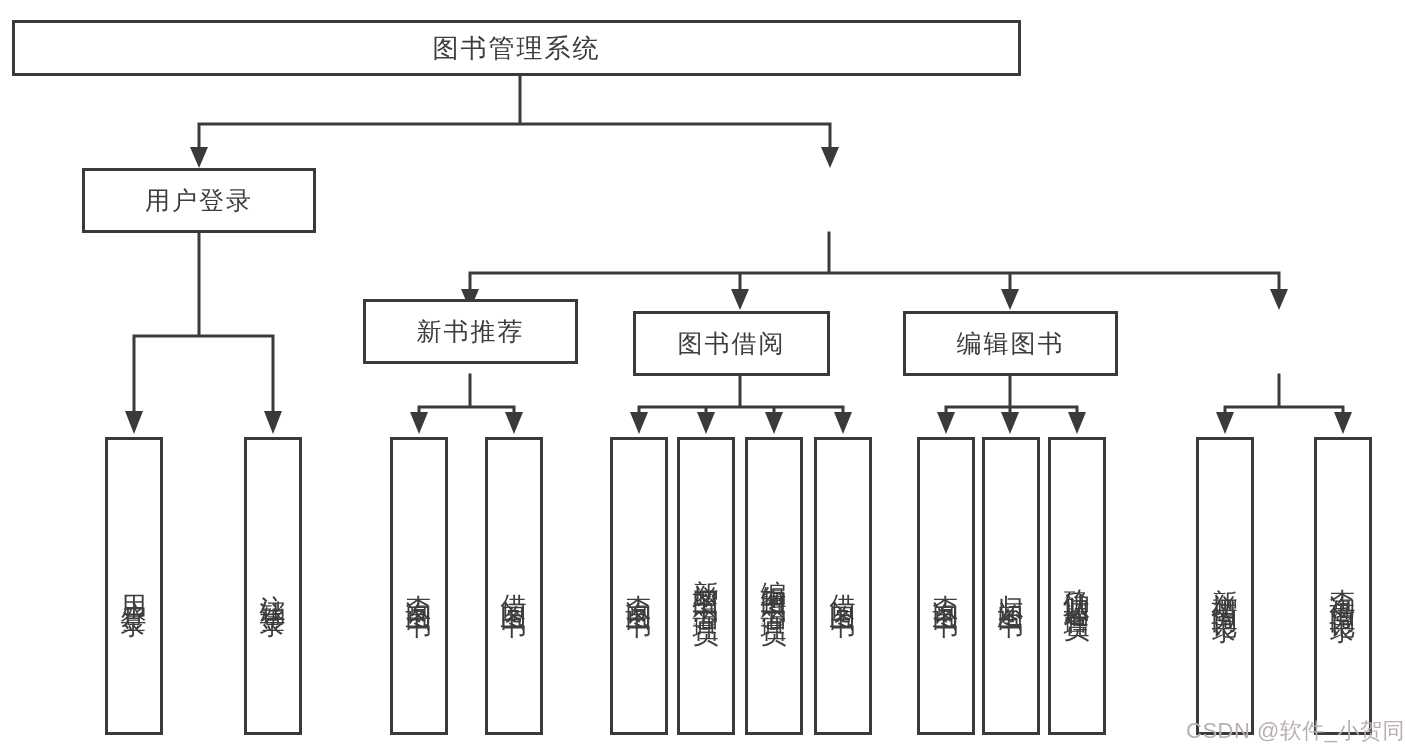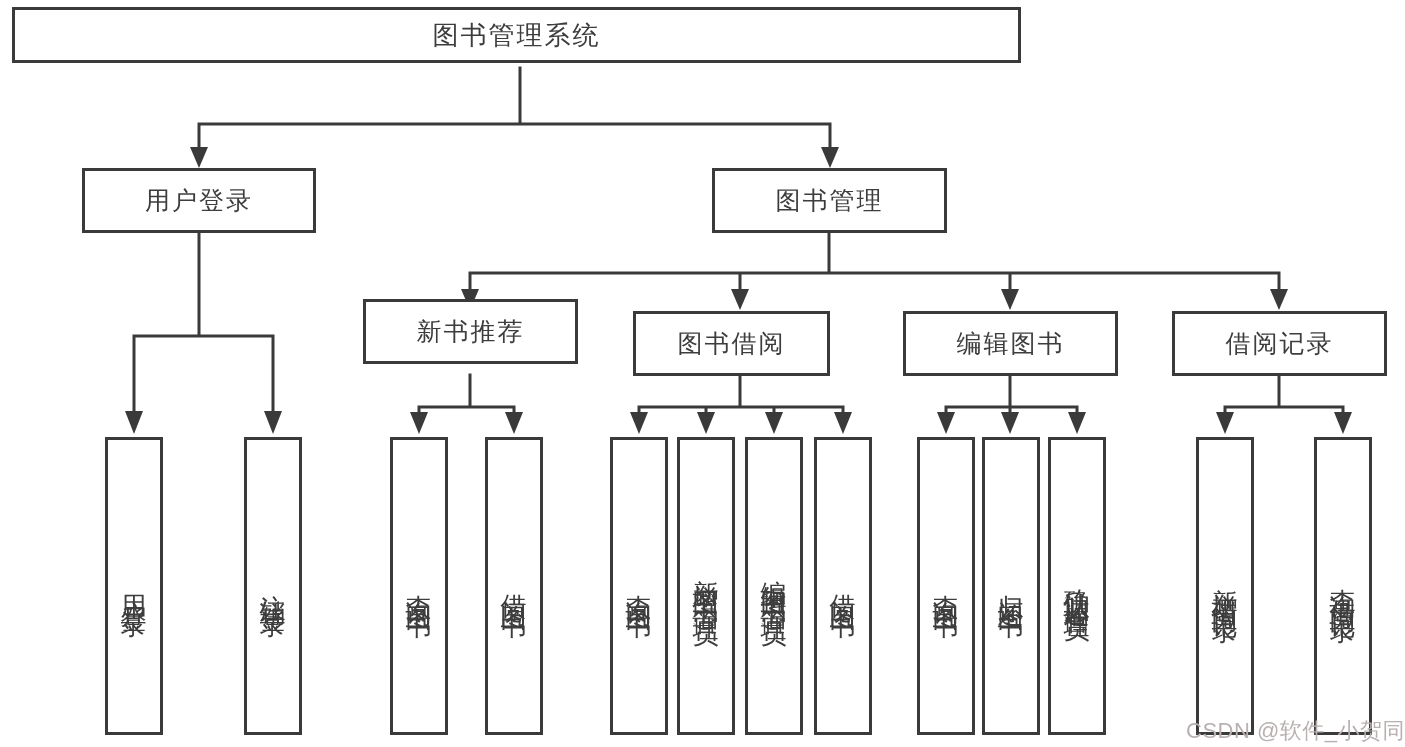--- a/index.html
+++ b/index.html
@@ -99,29 +99,27 @@
       <polygon points="1068,412 1086,412 1077,434"></polygon>
     </g>
 
     <g>
       <path d="M1279 375 V407 M1225 407 H1343 M1225 407 V413 M1343 407 V413"></path>
       <polygon points="1216,412 1234,412 1225,434"></polygon>
       <polygon points="1334,412 1352,412 1343,434"></polygon>
     </g>
   </svg>
 
-  <div class="hbox" style="left:12px;top:7px;width:1009px;height:56px;font-size:26px">图书管理系统</div>
+  <div class="hbox" style="left:12px;top:20px;width:1009px;height:56px;font-size:26px">图书管理系统</div>
 
   <div class="hbox" style="left:82px;top:168px;width:234px;height:65px">用户登录</div>
-  <div class="hbox" style="left:712px;top:168px;width:235px;height:65px">图书管理</div>
 
   <div class="hbox" style="left:363px;top:299px;width:215px;height:65px">新书推荐</div>
   <div class="hbox" style="left:633px;top:311px;width:197px;height:65px">图书借阅</div>
   <div class="hbox" style="left:903px;top:311px;width:215px;height:65px">编辑图书</div>
-  <div class="hbox" style="left:1172px;top:311px;width:215px;height:65px">借阅记录</div>
 
   <div class="vbox" style="left:105px;top:437px;width:58px;height:298px">用户登录</div>
   <div class="vbox" style="left:244px;top:437px;width:58px;height:298px">注销登录</div>
 
   <div class="vbox" style="left:390px;top:437px;width:58px;height:298px">查询图书</div>
   <div class="vbox" style="left:485px;top:437px;width:58px;height:298px">借阅图书</div>
 
   <div class="vbox" style="left:610px;top:437px;width:58px;height:298px">查询图书</div>
   <div class="vbox" style="left:677px;top:437px;width:58px;height:298px">新增图书（管理员）</div>
   <div class="vbox" style="left:745px;top:437px;width:58px;height:298px">编辑图书（管理员）</div>

